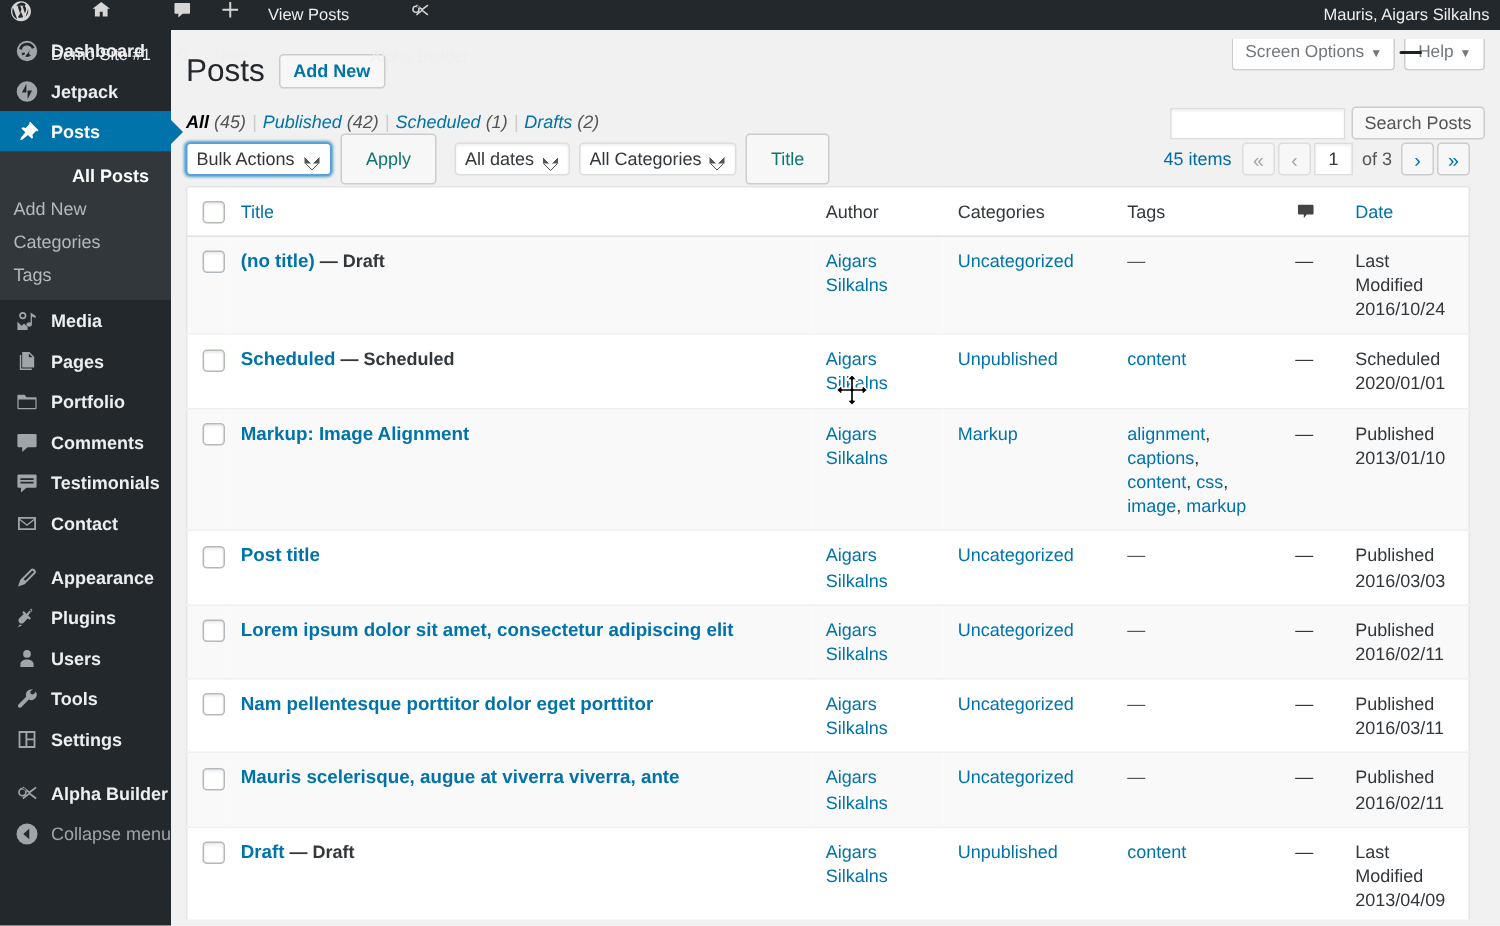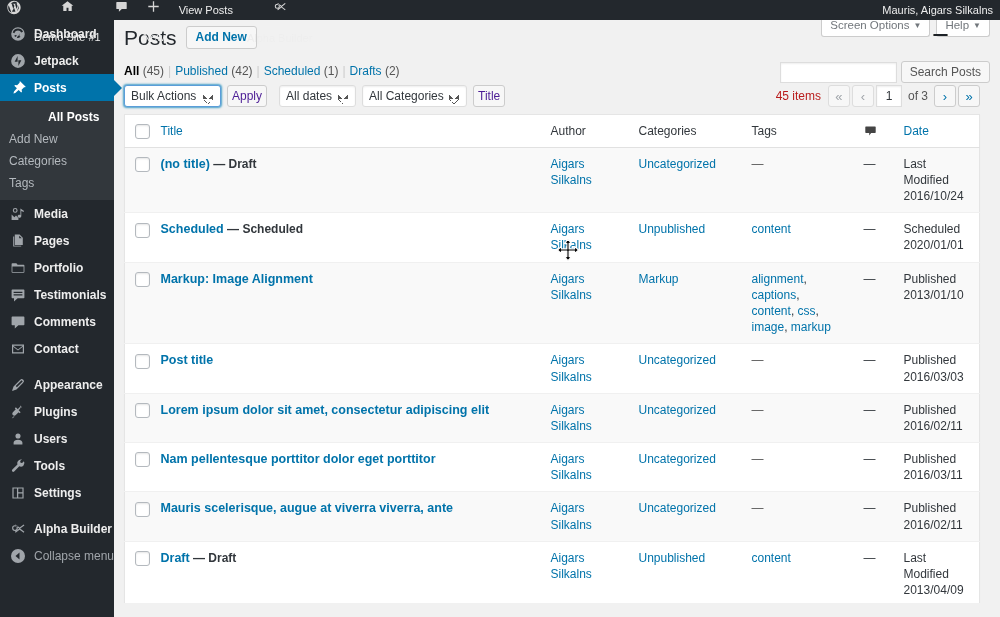--- a/index.html
+++ b/index.html
@@ -98,21 +98,21 @@
   .collapse-item .circ {
     width: 14px; height: 14px; border-radius: 50%;
     background: #a0a5aa; display: inline-flex;
     align-items: center; justify-content: center;
     margin-right: 9px; flex: 0 0 14px; margin-left: 2px;
   }
   .collapse-item .circ svg { fill: #23282d; }
 
   
   #main {
-    position: absolute; top: 6px; left: 114px;
+    position: absolute; top: 16px; left: 114px;
     width: 886px; height: 597px;
     background: #f1f1f1;
     overflow: hidden;
   }
   #content { padding: 10px 20px 0 10px; position: relative; }
 
   
   .screen-meta {
     position: absolute; right: 10px; top: 10px;
     display: flex; gap: 6px; z-index: 5;
@@ -137,21 +137,21 @@
     border: 1px solid #ccc; background: #f7f7f7;
     border-radius: 3px; padding: 2px 9px 3px;
     cursor: pointer; line-height: 16px;
   }
 
   ul.subsubsub {
     list-style: none; margin: 9px 0 4px 0; padding: 0;
     font-size: 12px; color: #555;
     display: flex; align-items: center;
   }
-  ul.subsubsub li { margin: 0; }
+  ul.subsubsub li { margin: 0; font-style: italic; }
   ul.subsubsub a { color: #0073aa; text-decoration: none; cursor: pointer; }
   ul.subsubsub .current-filter { color: #000; font-weight: 600; }
   ul.subsubsub .count { color: #555; }
   ul.subsubsub .divider { color: #ccc; padding: 0 4px; }
 
   
   .search-box {
     position: absolute; right: 10px; top: 55px;
     display: flex; align-items: center;
   }
@@ -198,32 +198,32 @@
       calc(100% - 12px) 8px,  calc(100% - 7px) 8px;
     background-size: 5px 5px, 5px 5px, 5px 5px, 5px 5px;
     background-repeat: no-repeat;
   }
   select.focused {
     border-color: #5b9dd9;
     box-shadow: 0 0 2px 1px rgba(30,140,190,.8);
     outline: none;
   }
   .btn-secondary {
-    height: 22px; background: #f7f7f7;
+    height: 34px; background: #f7f7f7;
     border: 1px solid #ccc; border-radius: 3px;
-    color: #4c1d95; font-size: 12px; padding: 0 4px;
+    color: #0f766e; font-size: 12px; padding: 0 16px;
     cursor: pointer; line-height: 20px;
     font-family: "Liberation Sans", sans-serif;
   }
 
   .tablenav-pages {
     margin-left: auto; display: flex; align-items: center;
     font-size: 12px; color: #555; gap: 2px;
   }
-  .displaying-num { margin-right: 5px; color: #b91c1c; font-size: 12px; }
+  .displaying-num { margin-right: 5px; color: #0369a1; font-size: 12px; }
   .pg-btn {
     min-width: 22px; height: 22px;
     border: 1px solid #ccc; background: #f7f7f7;
     color: #0073aa; font-size: 13px;
     display: inline-flex; align-items: center; justify-content: center;
     border-radius: 3px; cursor: pointer; padding: 0 5px;
     line-height: 1;
   }
   .pg-btn.disabled { color: #a0a5aa; background: #f7f7f7; border-color: #ddd; cursor: default; }
   .pg-current {
@@ -413,33 +413,33 @@
       <svg viewBox="0 0 20 20" width="16" height="16">
           <path d="M8 4l1.5 2H17a1 1 0 011 1v8a1 1 0 01-1 1H3a1 1 0 01-1-1V5a1 1 0 011-1h5zm9 4H3v7h14V8z"></path>
         </svg>
     </span>
     <span>Portfolio</span>
   </div>
 
   <div class="menu-item">
     <span class="mi-icon">
       <svg viewBox="0 0 20 20" width="16" height="16">
+          <path d="M17 3H3a1 1 0 00-1 1v9a1 1 0 001 1h3v4l4.5-4H17a1 1 0 001-1V4a1 1 0 00-1-1z"></path>
+        </svg>
+    </span>
+    <span>Comments</span>
+  </div>
+
+  <div class="menu-item">
+    <span class="mi-icon">
+      <svg viewBox="0 0 20 20" width="16" height="16">
           <path d="M17 3H3a1 1 0 00-1 1v9a1 1 0 001 1h2v4l4.5-4H17a1 1 0 001-1V4a1 1 0 00-1-1zm-1.5 7.5h-11V9h11v1.5zm0-3h-11V6h11v1.5z"></path>
         </svg>
     </span>
     <span>Testimonials</span>
-  </div>
-
-  <div class="menu-item">
-    <span class="mi-icon">
-      <svg viewBox="0 0 20 20" width="16" height="16">
-          <path d="M17 3H3a1 1 0 00-1 1v9a1 1 0 001 1h3v4l4.5-4H17a1 1 0 001-1V4a1 1 0 00-1-1z"></path>
-        </svg>
-    </span>
-    <span>Comments</span>
   </div>
 
   <div class="menu-item">
     <span class="mi-icon">
       <svg viewBox="0 0 20 20" width="16" height="16">
           <path d="M2.5 4.5h15v11h-15v-11zm1.6 1.5l5.9 4.6 5.9-4.6H4.1zM4 7.3V14h12V7.3l-6 4.7-6-4.7z"></path>
         </svg>
     </span>
     <span>Contact</span>
   </div>

